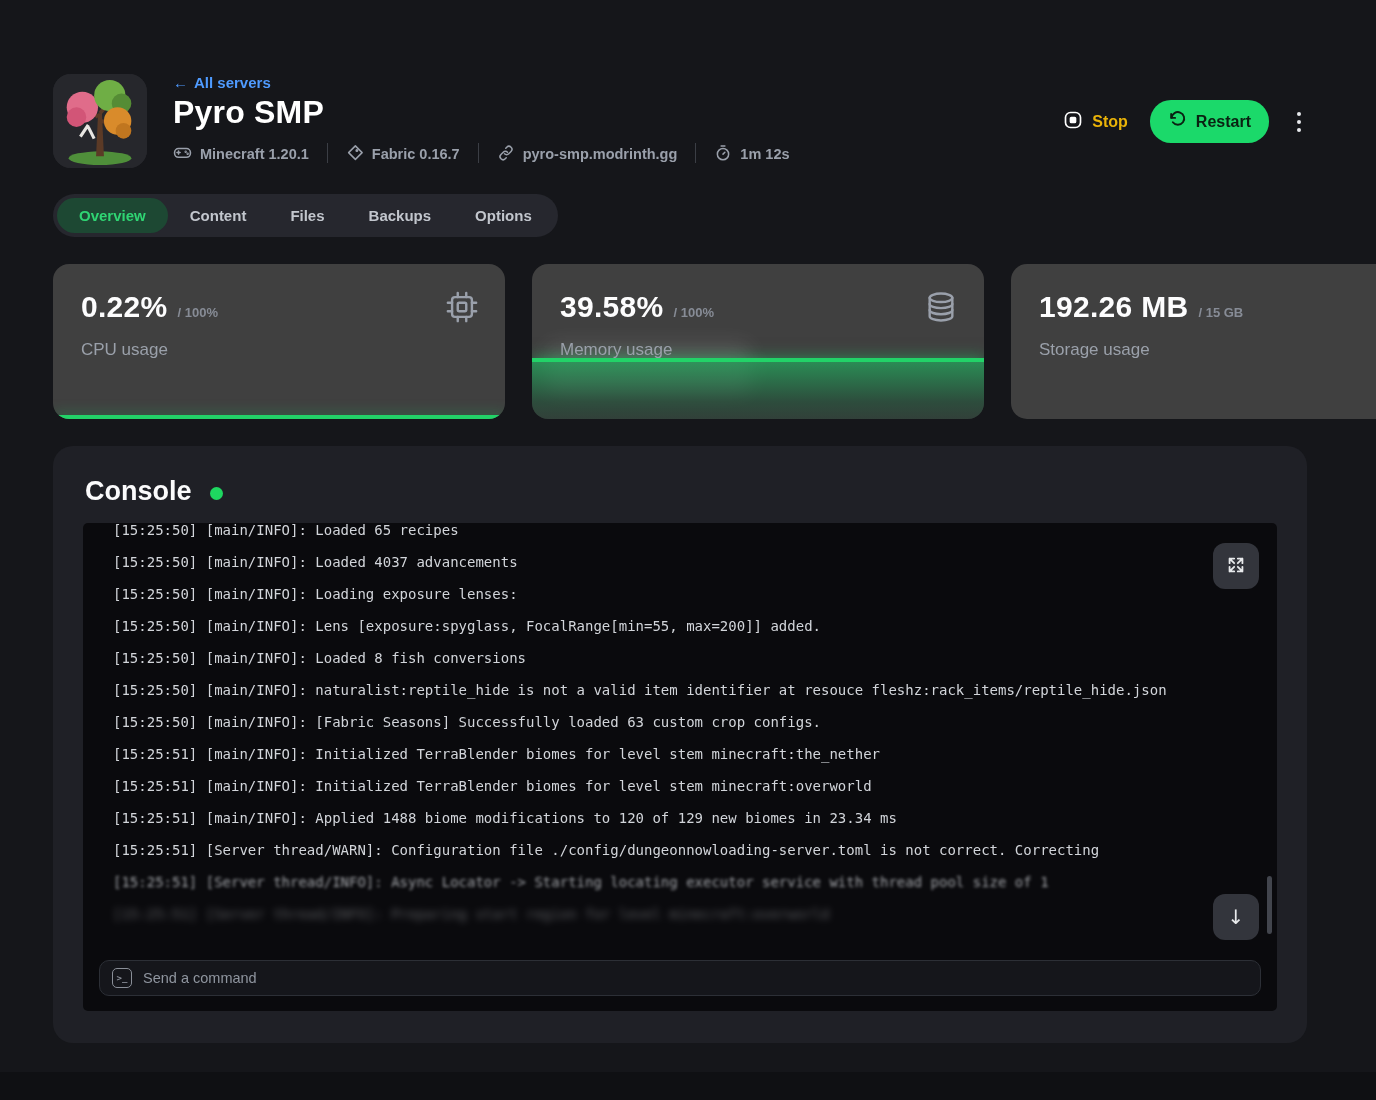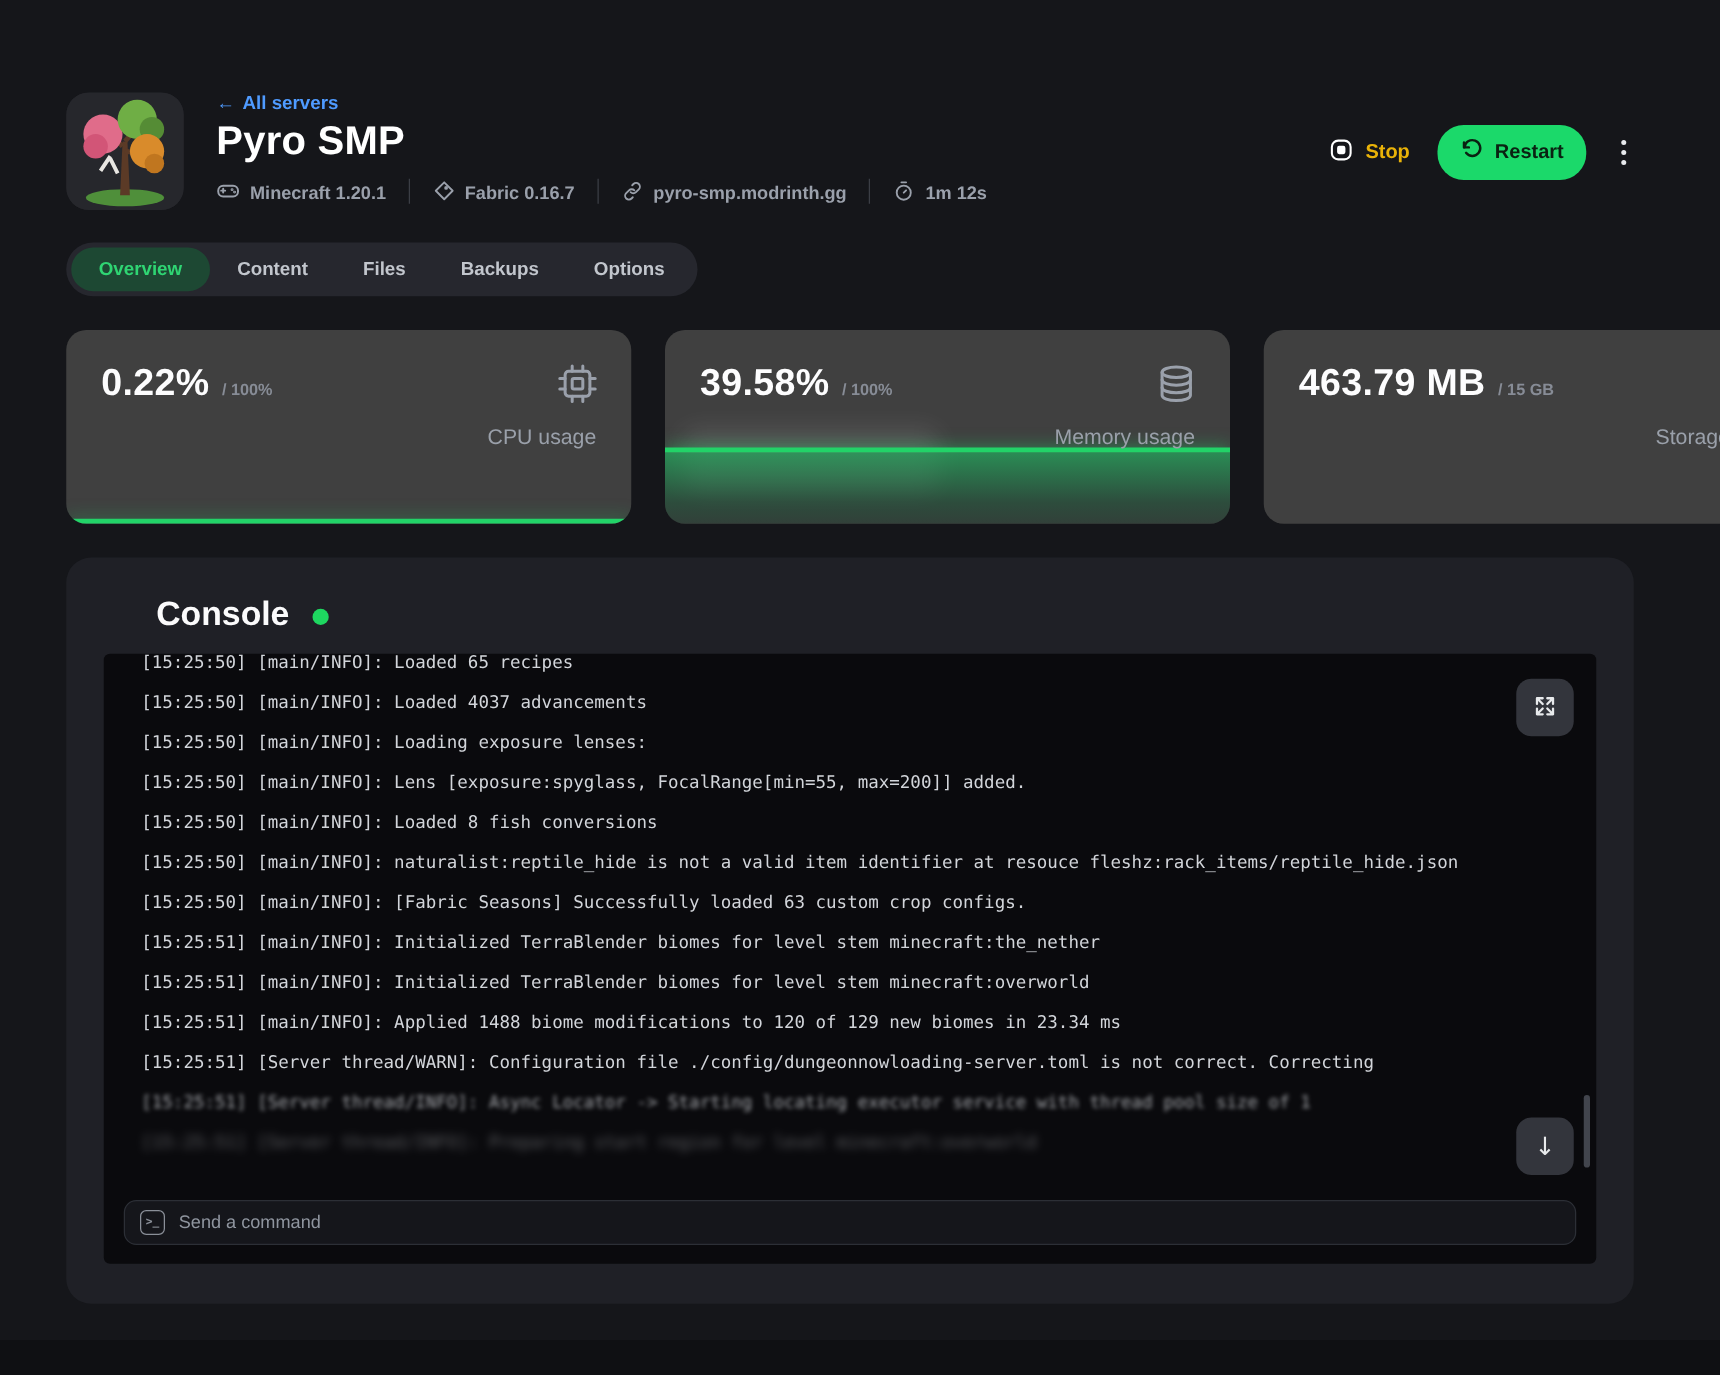--- a/index.html
+++ b/index.html
@@ -58,42 +58,42 @@
   
   .cards { display:flex; gap:27px; margin-top:27px; }
   .card {
     position:relative; width:452px; height:155px; background:#404040;
     border-radius:16px; overflow:hidden; flex:0 0 auto;
   }
   .card-inner { position:relative; z-index:2; padding:26px 28px; }
   .value-row { display:flex; align-items:baseline; gap:10px; }
   .stat-value { font-size:30px; font-weight:800; color:#fdfdfe; letter-spacing:.3px; }
   .stat-total { font-size:13px; font-weight:600; color:#878c96; }
-  .stat-label { margin-top:16px; font-size:17px; color:#9aa0aa;text-align:right; }
+  .stat-label { margin-top:16px; font-size:17px; color:#9aa0aa; }
   .card-icon { position:absolute; top:26px; right:26px; z-index:2; }
   .card-icon svg { stroke:#9aa0ab; }
   .fill {
     position:absolute; left:0; right:0; bottom:0; z-index:1;
     border-top:4px solid #22d368;
     background:linear-gradient(180deg, rgba(35,166,92,.75), rgba(22,92,56,.45) 70%, rgba(16,64,42,.30));
     box-shadow:0 0 14px rgba(27,217,106,.5);
     display:none;
   }
   .hover-glow {
     position:absolute; left:14px; top:80px; width:205px; height:48px; z-index:1;
     background:rgba(255,255,255,.12); border-radius:12px; filter:blur(10px);
   }
 
   
   .console-card {
     margin-top:27px; background:#1f2026; border-radius:20px;
     padding:30px; height:597px;
   }
   .console-head { display:flex; align-items:center; gap:18px; padding-left:2px; }
-  .console-title { font-size:27px; font-weight:800; color:#fbfbfc;margin-left:40px; }
+  .console-title { font-size:27px; font-weight:800; color:#fbfbfc; }
   .status-dot { width:13px; height:13px; border-radius:50%; background:#1ed760; margin-top:4px; }
   .console-screen {
     position:relative; margin-top:16px; height:488px; background:#0a0a0d;
     border-radius:5px; overflow:hidden;
   }
   .console-log {
     position:absolute; inset:0 0 58px 0; overflow:hidden; padding:2px 30px 0 30px;
     font-family:"DejaVu Sans Mono", monospace; font-size:14px; line-height:32px; color:#d2d5da;
   }
   .console-line { white-space:nowrap; }
@@ -276,21 +276,21 @@
               <path d="M4 9.8v4.3c0 1.7 3.6 3 8 3s8-1.3 8-3V9.8"></path>
               <path d="M4 14.1v4.4c0 1.7 3.6 3 8 3s8-1.3 8-3v-4.4"></path>
             </svg>
         </span>
         <div class="fill" style="display: block; height: calc(39.58%);"></div>
       </div>
 
       <div class="card">
         <div class="card-inner">
           <div class="value-row">
-            <span class="stat-value">463.79 MB</span>
+            <span class="stat-value">192.26 MB</span>
             <span class="stat-total">/ 15 GB</span>
           </div>
           <div class="stat-label">Storage usage</div>
         </div>
         <span class="card-icon">
           <svg width="34" height="34" viewBox="0 0 24 24" fill="none" stroke-width="1.7" stroke-linecap="round" stroke-linejoin="round">
               <path d="M3 16V6a2 2 0 0 1 2-2h4.5l2 2.5H19a2 2 0 0 1 2 2V10"></path>
               <path d="M3 19.5 5.8 10H22l-2.7 8.1a2 2 0 0 1-1.9 1.4H3z"></path>
             </svg>
         </span>

